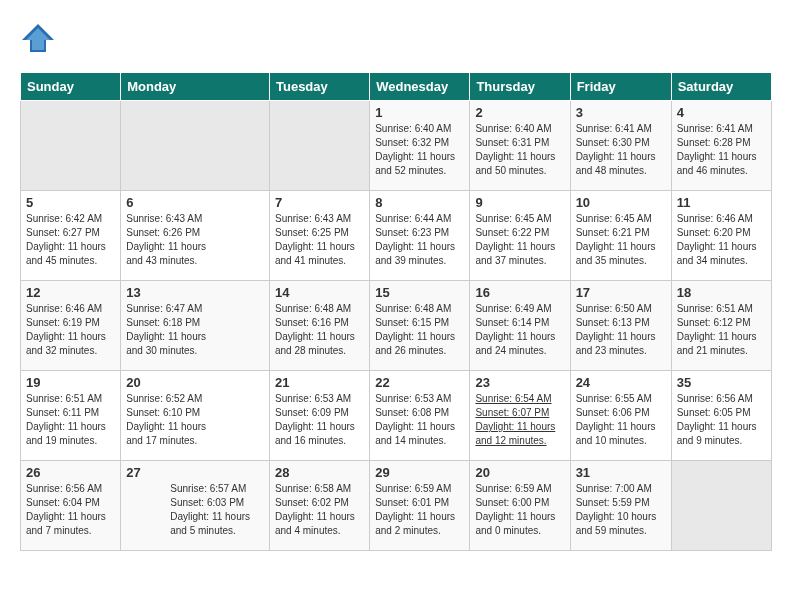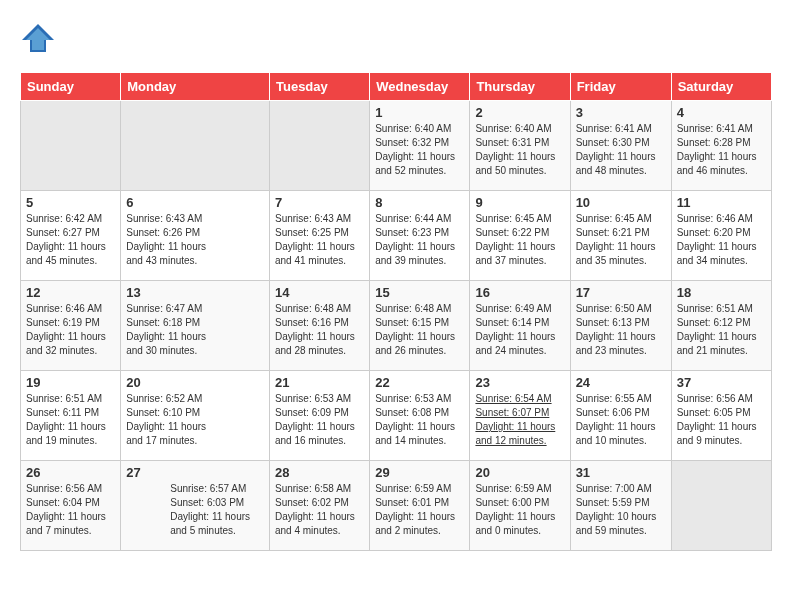--- a/index.html
+++ b/index.html
@@ -52,21 +52,21 @@
       font-size: 16px;
       color: #555;
       font-weight: normal;
     }
     table {
       width: 100%;
       border-collapse: collapse;
       font-size: 11px;
     }
     thead tr th {
-      background-color: #ef4444;
+      background-color: #0f766e;
       color: #fff;
       text-align: left;
       padding: 6px 6px;
       font-size: 13px;
       font-weight: bold;
       border: 1px solid #fff;
     }
     tbody tr td {
       border: 1px solid #ccc;
       vertical-align: top;
@@ -301,21 +301,21 @@
 and 12 minutes.</div>
         </td>
         <td>
           <span class="day-num">24</span>
           <div class="day-info" style="white-space: pre-line;">Sunrise: 6:55 AM
 Sunset: 6:06 PM
 Daylight: 11 hours
 and 10 minutes.</div>
         </td>
         <td>
-          <span class="day-num">37</span>
+          <span class="day-num">35</span>
           <div class="day-info" style="white-space: pre-line;">Sunrise: 6:56 AM
 Sunset: 6:05 PM
 Daylight: 11 hours
 and 9 minutes.</div>
         </td>
       </tr>
       <tr>
         <td>
           <span class="day-num">26</span>
           <div class="day-info" style="white-space: pre-line;">Sunrise: 6:56 AM

